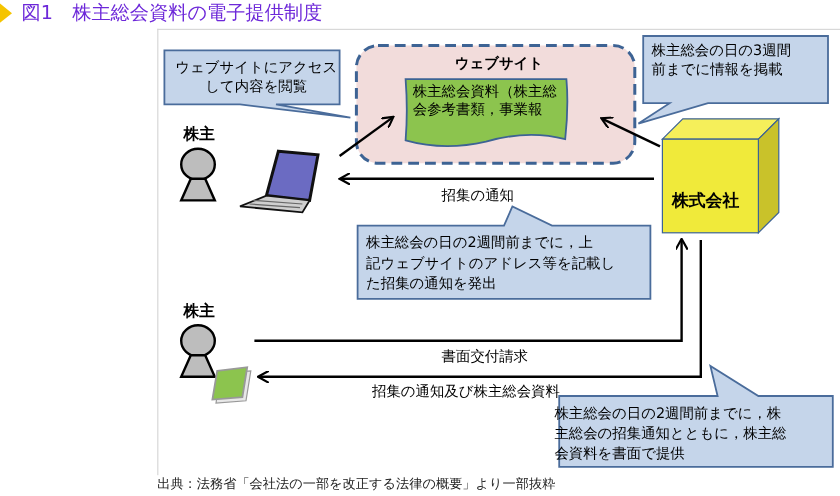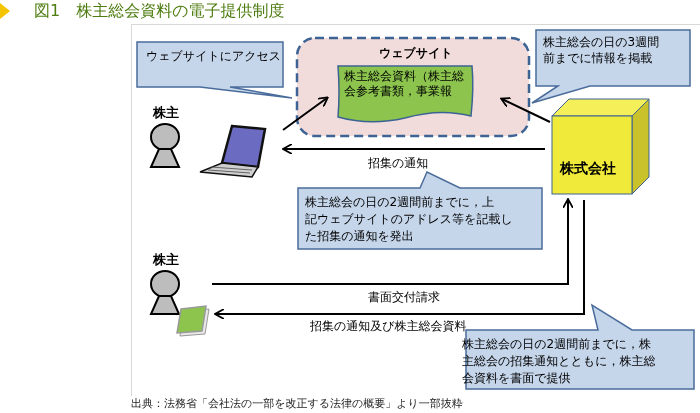--- a/index.html
+++ b/index.html
@@ -1,21 +1,21 @@
 <!DOCTYPE html>
 <html><head>
 <meta charset="utf-8">
 <style>
   html, body { margin:0; padding:0; background:#ffffff; }
   body { width:700px; height:413px; position:relative; overflow:hidden;
          font-family:"DejaVu Sans", "Liberation Sans", sans-serif; color:#000; }
   .title-row { position:absolute; left:0; top:0; height:24px; width:700px; }
   .title-marker { position:absolute; left:0; top:3px; width:0; height:0;
     border-top:8px solid transparent; border-bottom:8px solid transparent; border-left:10px solid #f5c400; }
-  .title-text { position:absolute; left:18px; top:0px; font-size:16px; line-height:22px; color:#4d7c0f;margin-left:16px; }
+  .title-text { position:absolute; left:18px; top:0px; font-size:16px; line-height:22px; color:#6d28d9; }
   .frame { position:absolute; left:131px; top:24px; width:569px; height:372px;
     border-left:1px solid #d8d8d8; border-top:1px solid #d8d8d8; box-sizing:border-box; }
   svg.diagram { position:absolute; left:0; top:0; }
   .txt { position:absolute; font-size:12px; line-height:16px; white-space:nowrap; }
   .bold { font-weight:bold; }
   .source { position:absolute; left:131px; top:396px; font-size:11px; line-height:16px; color:#222; }
 </style>
 </head>
 <body>
 
@@ -77,20 +77,21 @@
 
   <polyline points="584,200 584,314 216,314" fill="none" stroke="#000" stroke-width="2" marker-end="url(#ah)"></polyline>
 
   <path d="M298,188 L420,188 L427,172 L460,188 L542,188 L542,249 L298,249 Z" fill="#c5d5ea" stroke="#4a6c9b" stroke-width="1.5"></path>
 
   <path d="M466,330 L598,330 L592,305 L632,330 L694,330 L694,389 L466,389 Z" fill="#c5d5ea" stroke="#4a6c9b" stroke-width="1.5"></path>
 </svg>
 
 <div class="txt" style="left:146px;top:48px;text-align:center;">
   <div>ウェブサイトにアクセス</div>
+  <div>して内容を閲覧</div>
 </div>
 
 <div class="txt bold" style="left:379px;top:45px;">ウェブサイト</div>
 <div class="txt" style="left:344px;top:69px;line-height:15px;">
   <div>株主総会資料（株主総</div>
   <div>会参考書類，事業報</div>
 </div>
 
 <div class="txt" style="left:543px;top:34px;">
   <div>株主総会の日の3週間</div>

